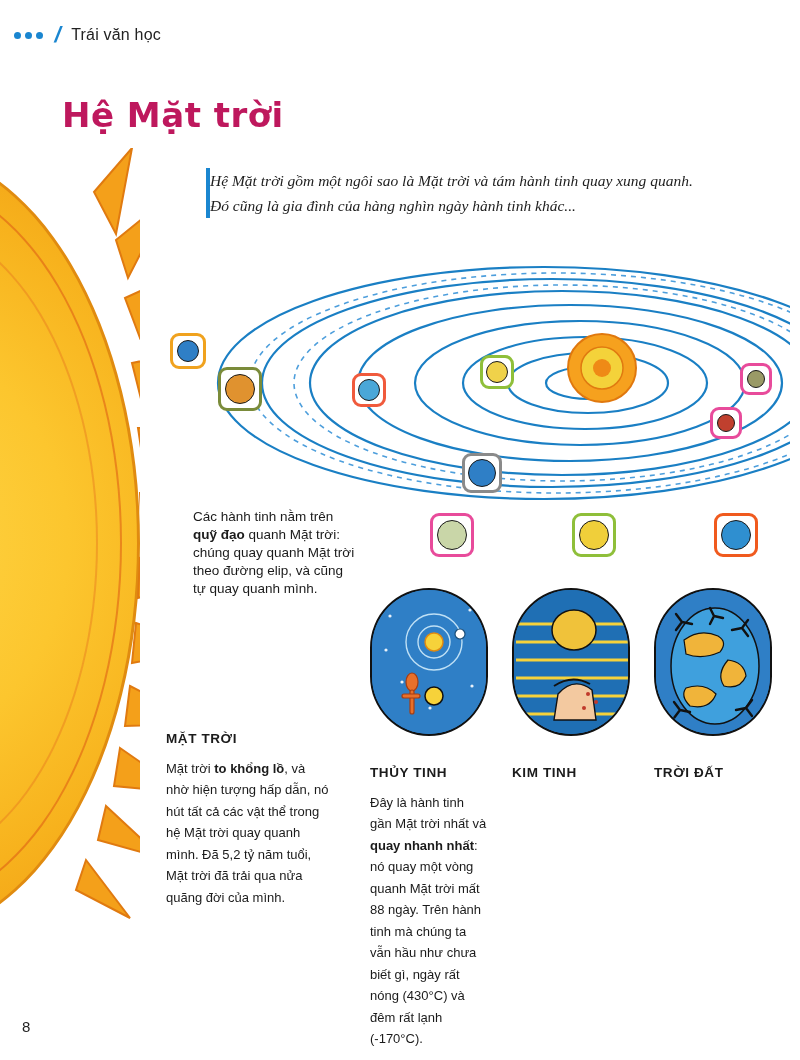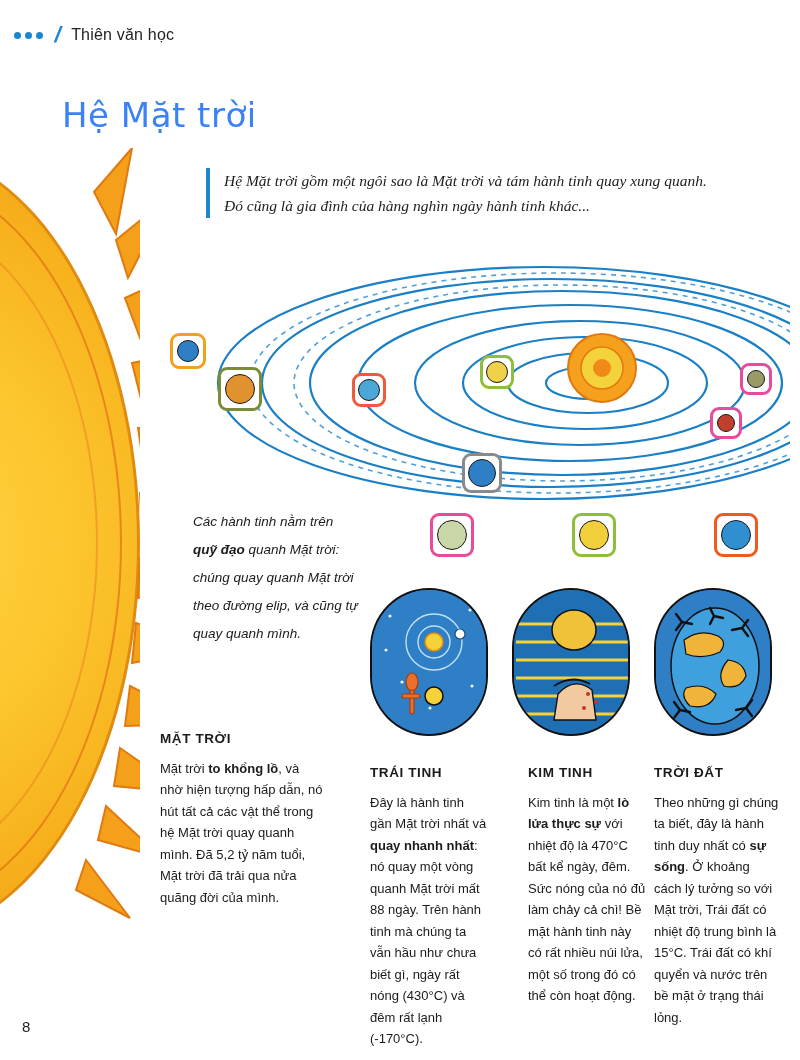--- a/index.html
+++ b/index.html
@@ -26,32 +26,31 @@
     margin: 0 2px 0 4px; line-height:1;
   }
   .header-label {
     font-size:16px; color:#222; letter-spacing:.2px;
   }
 
   
   .page-title {
     position:absolute; left:62px; top:95px;
     font-family:"DejaVu Sans", sans-serif;
-    font-weight:normal;
+    font-weight:bold;
     font-size:34px;
     letter-spacing:.5px;
-    color:#3b82f6;
+    color:#be185d;
     text-align:center;
   }
 
   
   .intro {
     position:absolute; left:206px; top:168px; width:520px;
     border-left:4px solid #1a86d0;
-    padding-left:14px;
   }
   .intro p {
     margin:0;
     font-family:"Liberation Serif", serif;
     font-style:italic;
     font-size:15.5px;
     line-height:25px;
     color:#1d1d1d;
   }
 
@@ -83,21 +82,21 @@
     border-radius:9px;
     border:3px solid #888;
     background:#fff;
     display:flex; align-items:center; justify-content:center;
   }
   .chip .ball { border-radius:50%; display:block; }
 
   
   .orbit-caption {
     position:absolute; left:193px; top:508px; width:165px;
-    font-size:13.5px; line-height:28px; color:#1b1b1b;font-style:italic;
+    font-size:13.5px; line-height:18px; color:#1b1b1b;
   }
   .orbit-caption b { font-weight:bold; }
 
   
   .planet-row { position:absolute; left:430px; top:513px; width:330px; height:60px; }
 
   
   .cards { position:absolute; left:370px; top:588px; width:400px; height:150px; }
   .card {
     position:absolute; top:0; width:118px; height:148px;
@@ -113,42 +112,42 @@
   .col { position:absolute; font-size:13px; line-height:21.5px; color:#1b1b1b; }
   .col h3 {
     margin:0 0 8px 0;
     font-size:13.5px;
     font-weight:bold;
     letter-spacing:.6px;
   }
   .col p { margin:0; }
   .col b { font-weight:bold;margin-top:28px; }
 
-  .col-sun   { left:160px; top:728px; width:165px; }
+  .col-sun   { left:166px; top:728px; width:165px; }
   .col-merc  { left:370px; top:762px; width:118px; }
-  .col-venus { left:528px; top:762px; width:118px; }
+  .col-venus { left:512px; top:762px; width:118px; }
   .col-earth { left:654px; top:762px; width:125px; }
 
   
   .page-num {
     position:absolute; left:22px; top:1018px;
     font-size:15px; color:#222;
   }
 </style>
 </head>
 <body>
 
 <div class="header">
   <span class="dots">
       <i></i>
       <i></i>
       <i></i>
     </span>
   <span class="slash">/</span>
-  <span class="header-label">Thiên văn học</span>
+  <span class="header-label">Trái văn học</span>
 </div>
 
 <div class="page-title">Hệ Mặt trời</div>
 
 <div class="intro">
   <p>Hệ Mặt trời gồm một ngôi sao là Mặt trời và tám hành tinh quay xung quanh.</p>
   <p>Đó cũng là gia đình của hàng nghìn ngày hành tinh khác...</p>
 </div>
 
 <div class="sun-wrap">
@@ -312,27 +311,25 @@
     </svg>
   </div>
 </div>
 
 <div class="col col-sun">
   <h3>MẶT TRỜI</h3>
   <p><span>Mặt trời </span><b>to khổng lồ</b><span>, và nhờ hiện tượng hấp dẫn, nó hút tất cả các vật thể trong hệ Mặt trời quay quanh mình. Đã 5,2 tỷ năm tuổi, Mặt trời đã trải qua nửa quãng đời của mình.</span></p>
 </div>
 
 <div class="col col-merc">
-  <h3>TRÁI TINH</h3>
+  <h3>THỦY TINH</h3>
   <p><span>Đây là hành tinh gần Mặt trời nhất và </span><b>quay nhanh nhất</b><span>: nó quay một vòng quanh Mặt trời mất 88 ngày. Trên hành tinh mà chúng ta vẫn hầu như chưa biết gì, ngày rất nóng (430°C) và đêm rất lạnh (-170°C).</span></p>
 </div>
 
 <div class="col col-venus">
   <h3>KIM TINH</h3>
-  <p><span>Kim tinh là một </span><b>lò lửa thực sự</b><span> với nhiệt độ là 470°C bất kể ngày, đêm. Sức nóng của nó đủ làm chảy cả chì! Bề mặt hành tinh này có rất nhiều núi lửa, một số trong đó có thể còn hoạt động.</span></p>
 </div>
 
 <div class="col col-earth">
   <h3>TRỜI ĐẤT</h3>
-  <p><span>Theo những gì chúng ta biết, đây là hành tinh duy nhất có </span><b>sự sống</b><span>. Ở khoảng cách lý tưởng so với Mặt trời, Trái đất có nhiệt độ trung bình là 15°C. Trái đất có khí quyển và nước trên bề mặt ở trạng thái lỏng.</span></p>
 </div>
 
 <div class="page-num">8</div>
 
 </body></html>

